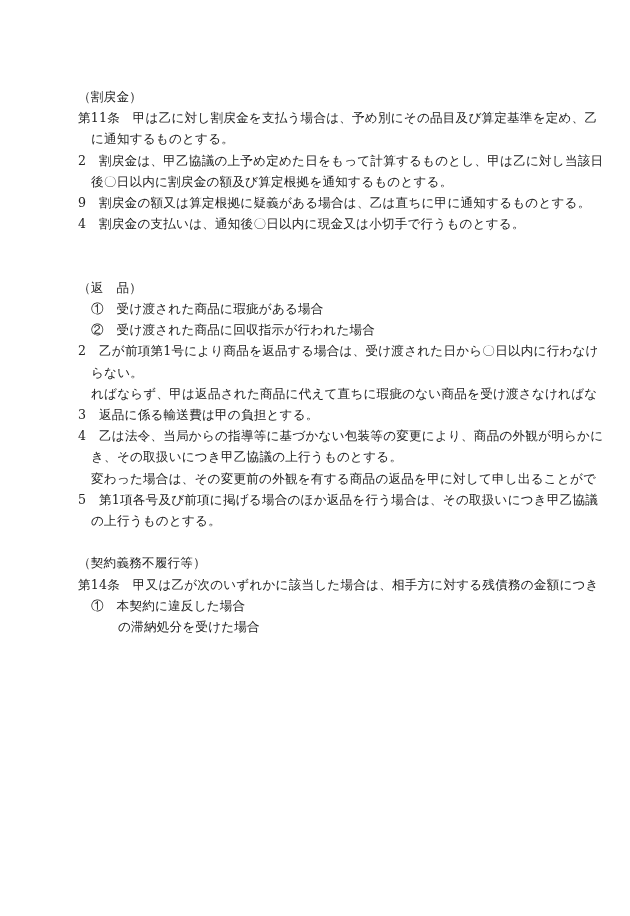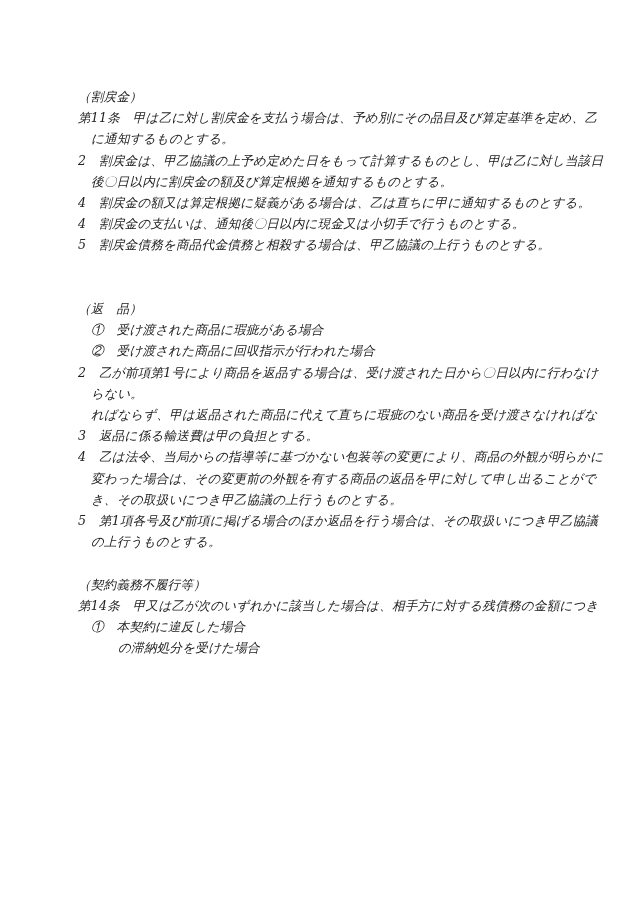--- a/index.html
+++ b/index.html
@@ -1,54 +1,53 @@
 <!DOCTYPE html>
 <html><head>
 <meta charset="utf-8">
 <style>
   html, body { margin:0; padding:0; background:#ffffff; }
   body { width:630px; height:916px; position:relative; overflow:hidden;
          font-family: "DejaVu Serif", "Liberation Serif", serif; color:#222; }
   .page { position:absolute; left:78px; top:86px; width:480px; font-size:12.6px; line-height:21.2px; letter-spacing:0.2px; }
   .heading { margin:0; }
-  .line { white-space:nowrap; margin:0;font-style:italic; }
+  .line { white-space:nowrap; margin:0; }
   .indent1 { padding-left:13px; }
   .indent3 { padding-left:40px; }
   .gap { height:21.2px; }
 </style>
 </head>
 <body>
 
 <div class="page">
 
   <div>
     <p class="line heading">（割戻金）</p>
     <p class="line">第11条　甲は乙に対し割戻金を支払う場合は、予め別にその品目及び算定基準を定め、乙</p>
     <p class="line indent1">に通知するものとする。</p>
     <p class="line">2　割戻金は、甲乙協議の上予め定めた日をもって計算するものとし、甲は乙に対し当該日</p>
     <p class="line indent1">後〇日以内に割戻金の額及び算定根拠を通知するものとする。</p>
-    <p class="line">4　割戻金の額又は算定根拠に疑義がある場合は、乙は直ちに甲に通知するものとする。</p>
+    <p class="line">9　割戻金の額又は算定根拠に疑義がある場合は、乙は直ちに甲に通知するものとする。</p>
     <p class="line">4　割戻金の支払いは、通知後〇日以内に現金又は小切手で行うものとする。</p>
-    <p class="line">5　割戻金債務を商品代金債務と相殺する場合は、甲乙協議の上行うものとする。</p>
   </div>
   <div class="gap"></div>
 
   <div class="gap"></div>
 
   <div>
     <p class="line heading">（返　品）</p>
     <p class="line indent1">①　受け渡された商品に瑕疵がある場合</p>
     <p class="line indent1">②　受け渡された商品に回収指示が行われた場合</p>
     <p class="line">2　乙が前項第1号により商品を返品する場合は、受け渡された日から〇日以内に行わなけ</p>
     <p class="line indent1">らない。</p>
     <p class="line indent1">ればならず、甲は返品された商品に代えて直ちに瑕疵のない商品を受け渡さなければな</p>
     <p class="line">3　返品に係る輸送費は甲の負担とする。</p>
     <p class="line">4　乙は法令、当局からの指導等に基づかない包装等の変更により、商品の外観が明らかに</p>
+    <p class="line indent1">き、その取扱いにつき甲乙協議の上行うものとする。</p>
     <p class="line indent1">変わった場合は、その変更前の外観を有する商品の返品を甲に対して申し出ることがで</p>
-    <p class="line indent1">き、その取扱いにつき甲乙協議の上行うものとする。</p>
     <p class="line">5　第1項各号及び前項に掲げる場合のほか返品を行う場合は、その取扱いにつき甲乙協議</p>
     <p class="line indent1">の上行うものとする。</p>
   </div>
   <div class="gap"></div>
 
   <div>
     <p class="line heading">（契約義務不履行等）</p>
     <p class="line">第14条　甲又は乙が次のいずれかに該当した場合は、相手方に対する残債務の金額につき</p>
     <p class="line indent1">①　本契約に違反した場合</p>
     <p class="line indent3">の滞納処分を受けた場合</p>

